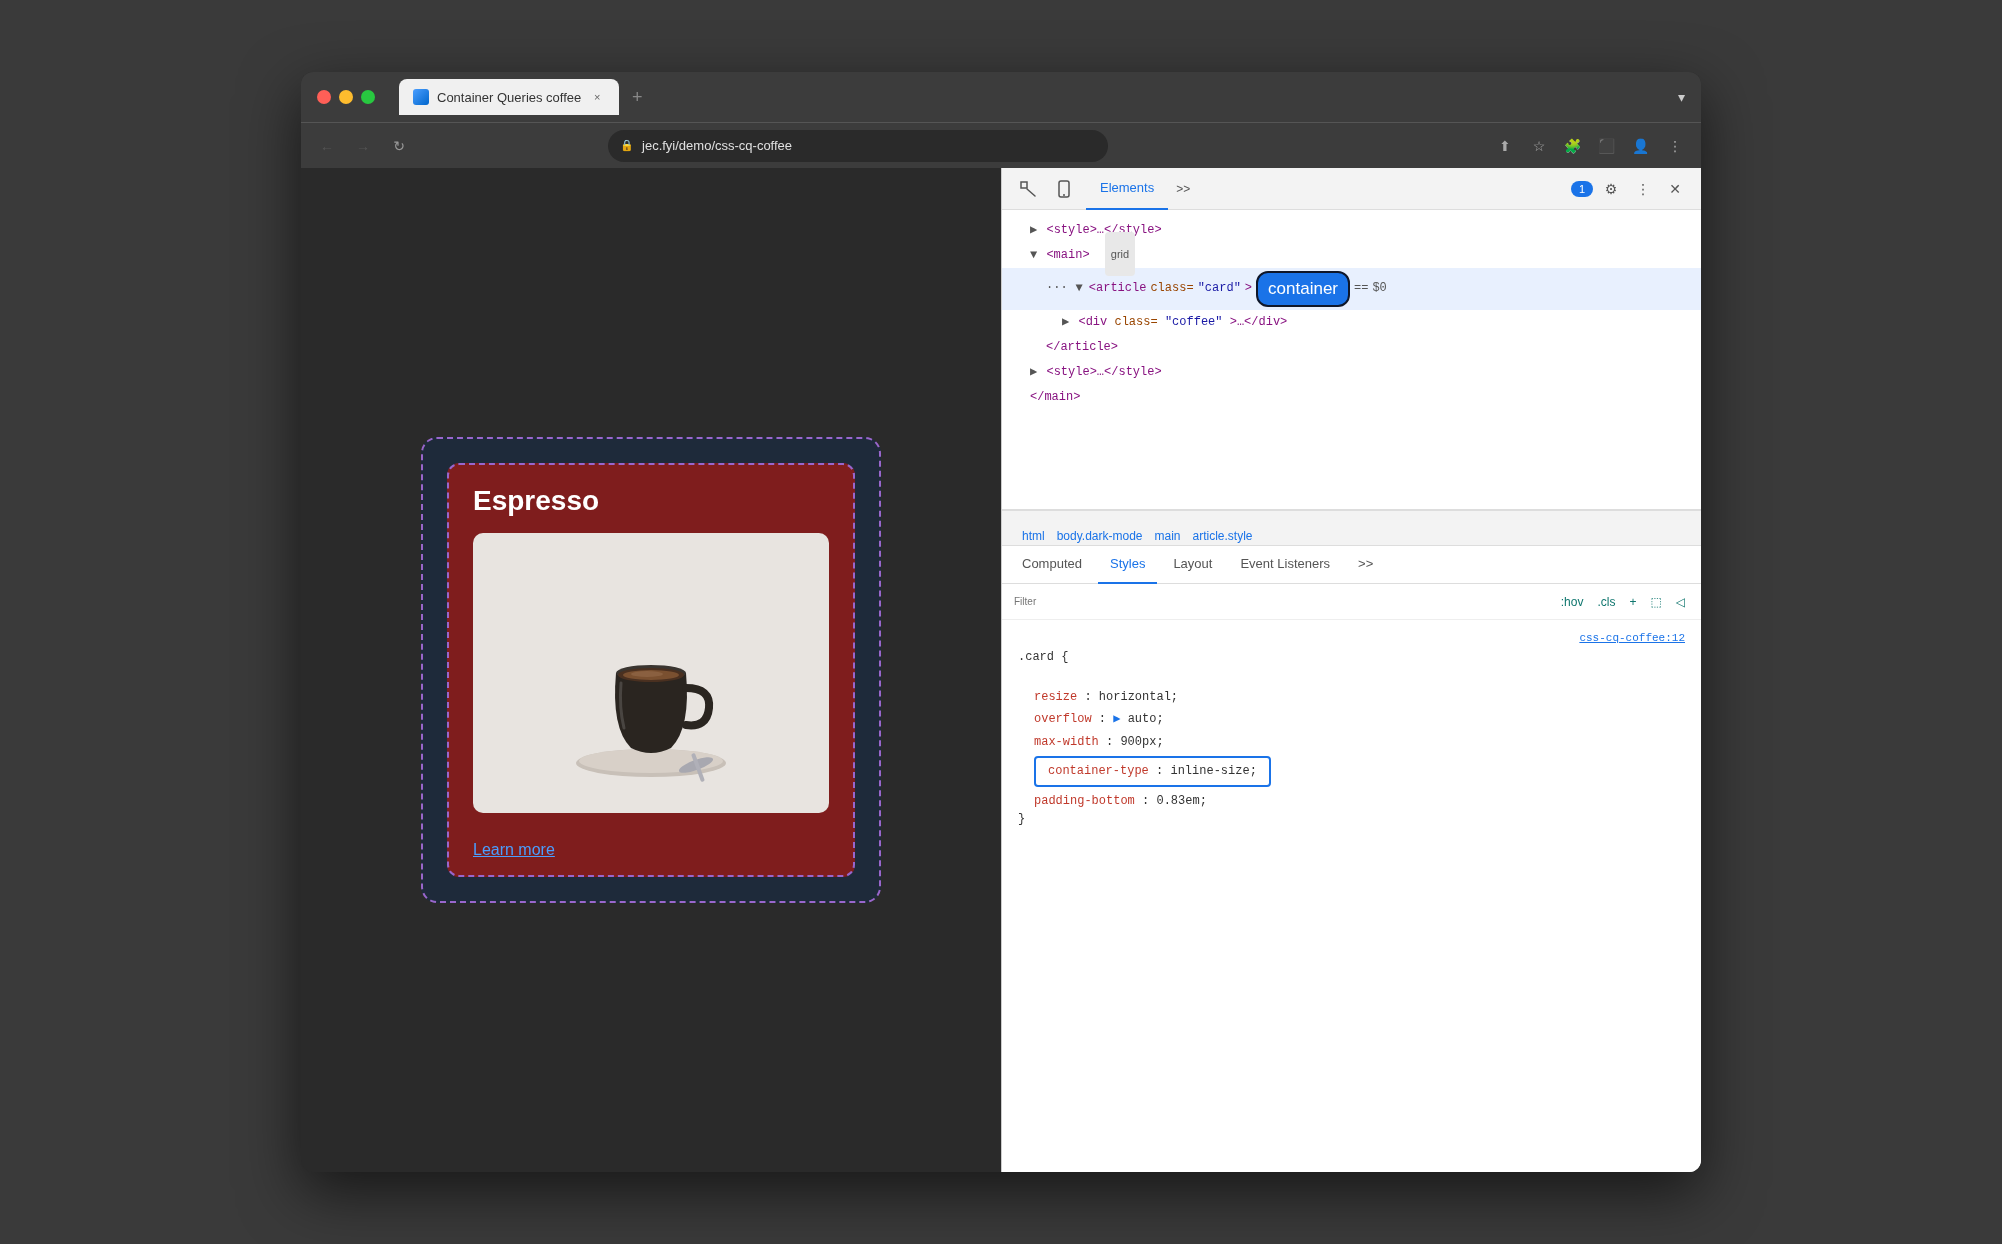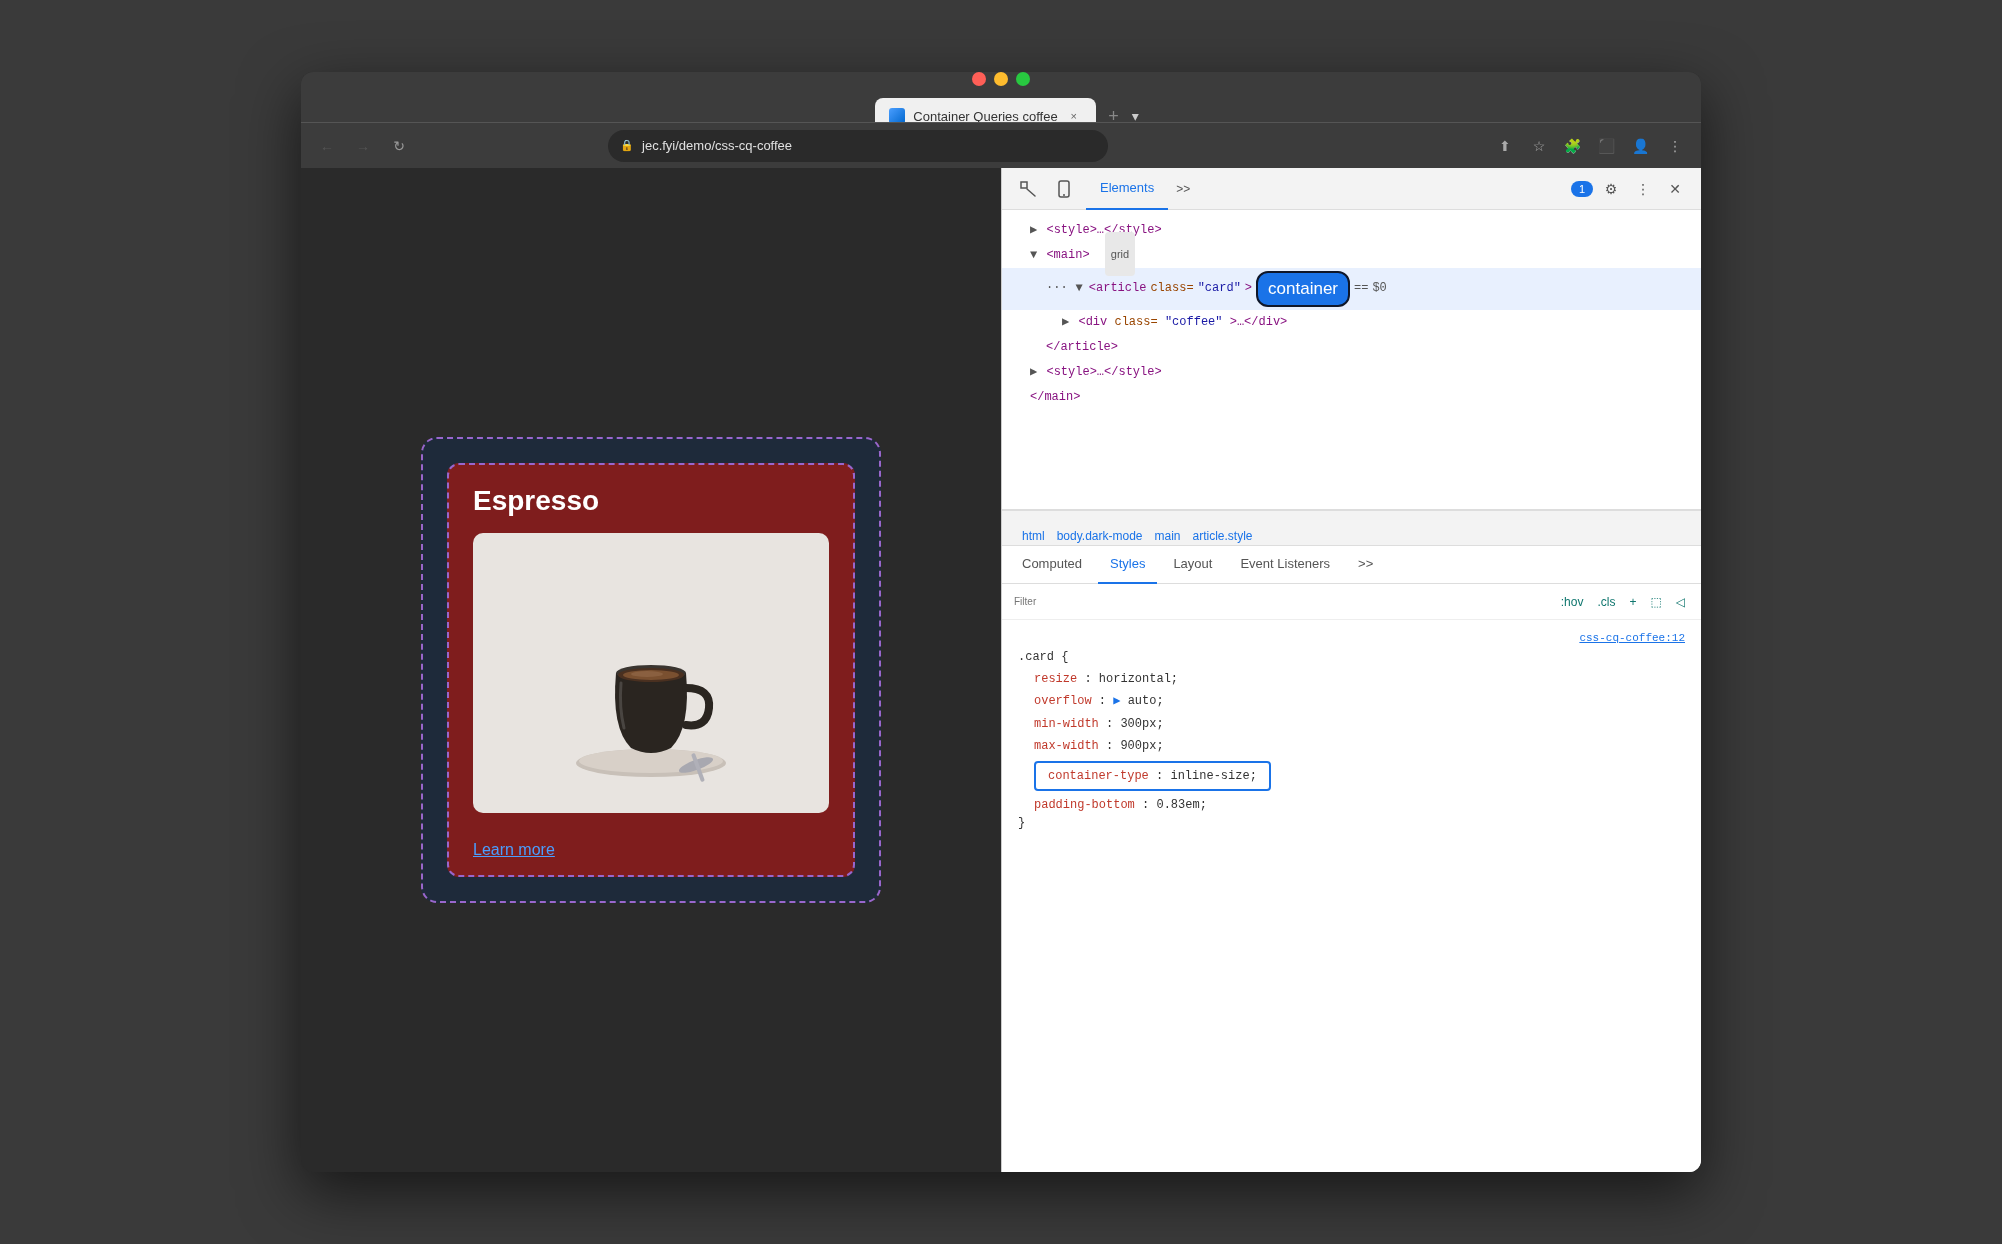--- a/index.html
+++ b/index.html
@@ -24,21 +24,20 @@
     }
     
     .title-bar {
       background: #3c3c3c;
       height: 50px;
       display: flex;
       align-items: center;
       padding: 0 16px;
       gap: 12px;
       flex-shrink: 0;
-      flex-direction: column;
     }
     .traffic-lights {
       display: flex;
       gap: 8px;
       align-items: center;
     }
     .traffic-light {
       width: 14px;
       height: 14px;
       border-radius: 50%;
@@ -402,21 +401,21 @@
       font-size: 12px;
     }
     .css-source {
       text-align: right;
       color: #1a73e8;
       font-size: 11px;
       text-decoration: underline;
       cursor: pointer;
       margin-bottom: 6px;
     }
-    .css-selector { color: #333; font-weight: 500; margin-bottom: 4px; }
+    .css-selector { color: #333; font-weight: 500; margin-bottom: 22px; }
     .css-brace { color: #333; }
     .css-rule { padding: 1px 0 1px 16px; line-height: 1.7; }
     .css-prop { color: #c0392b; }
     .css-val { color: #333; }
     .css-rule-highlighted {
       background: #fff;
       border: 2px solid #1a73e8;
       border-radius: 4px;
       padding: 3px 12px;
       margin: 2px 0;
@@ -633,24 +632,20 @@
             <span class="css-prop">resize</span>
             <span class="css-val">: horizontal;</span>
           </div>
           <div class="css-rule">
             <span class="css-prop">overflow</span>
             <span class="css-val">: </span>
             <span class="css-arrow">▶</span>
             <span class="css-val"> auto;</span>
           </div>
           <div class="css-rule">
-            <span class="css-prop">min-width</span>
-            <span class="css-val">: 300px;</span>
-          </div>
-          <div class="css-rule">
             <span class="css-prop">max-width</span>
             <span class="css-val">: 900px;</span>
           </div>
           <div class="css-rule">
             <span class="css-rule-highlighted">
               <span class="css-prop">container-type</span>
               <span class="css-val">: inline-size;</span>
             </span>
           </div>
           <div class="css-rule">

